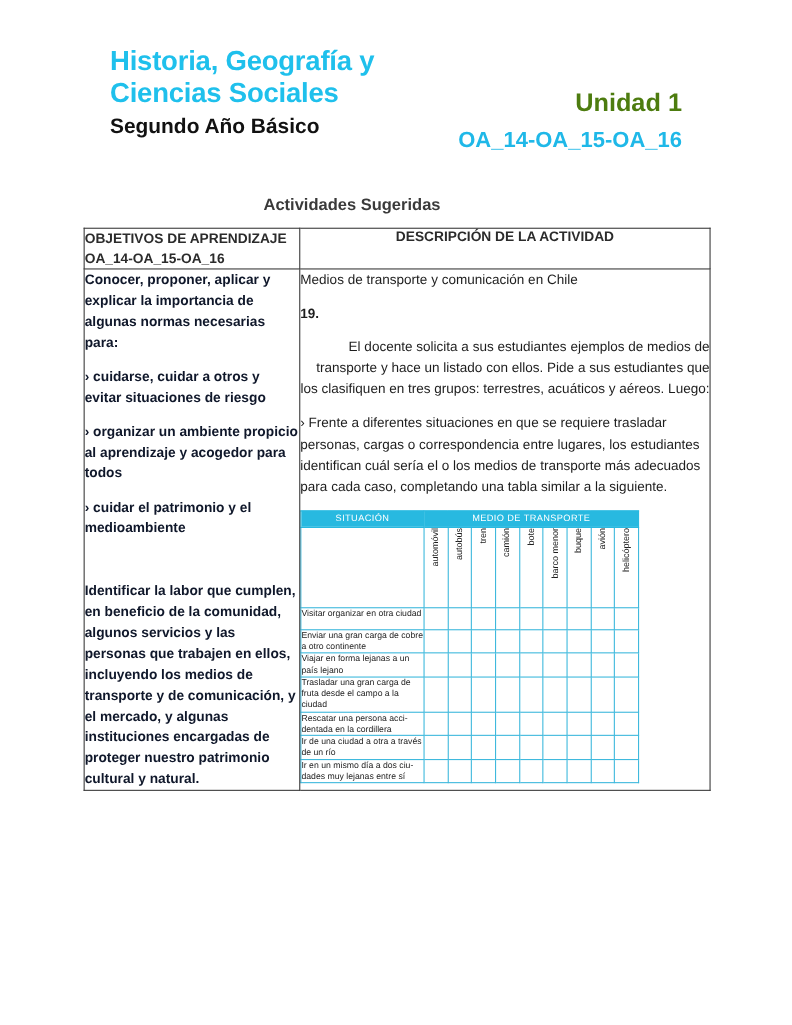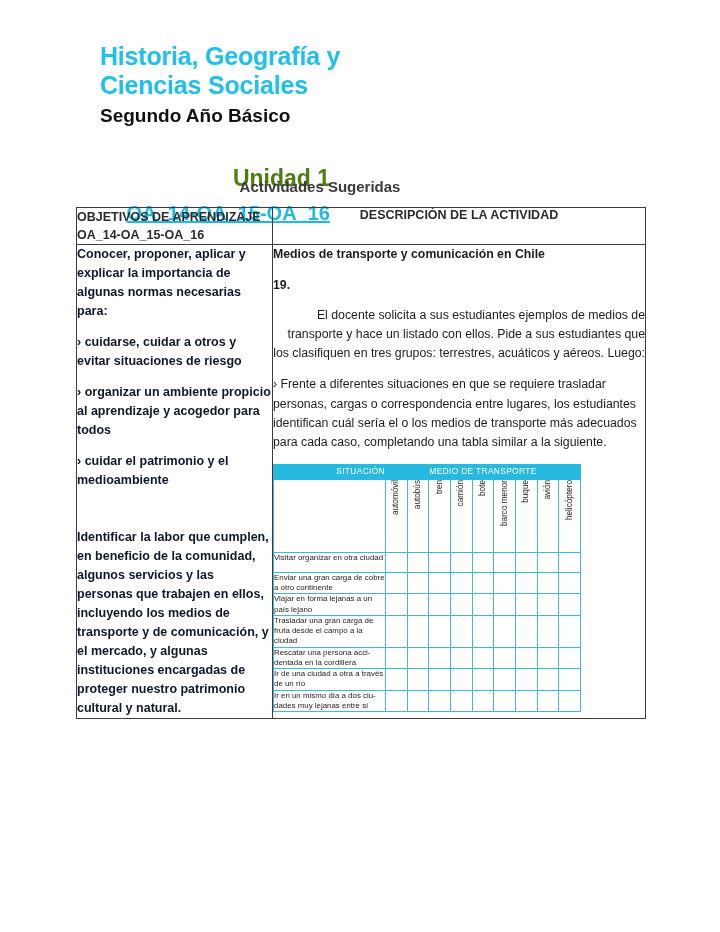--- a/index.html
+++ b/index.html
@@ -29,21 +29,20 @@
   .doc-header {
     position: absolute;
     left: 100px;
     top: 42px;
     width: 520px;
   }
   .header-grid {
     display: flex;
     align-items: flex-start;
     justify-content: space-between;
-    flex-direction: column;
   }
   .header-left {
     width: 330px;
   }
   .header-right {
     width: 230px;
     text-align: right;
     padding-top: 38px;
   }
   .subject-title {
@@ -68,21 +67,20 @@
     line-height: 1.2;
     margin: 0;
   }
   .oa-codes {
     font-size: 20px;
     font-weight: bold;
     color: #1fb8e8;
     line-height: 1.2;
     margin: 8px 0 0 0;
     white-space: nowrap;
-    text-decoration: underline;
   }
 
   
   .section-title {
     position: absolute;
     left: 0;
     top: 178px;
     width: 640px;
     text-align: center;
     font-size: 15px;
@@ -133,21 +131,21 @@
   .cell-left p:last-child { margin-bottom: 0; }
   .cell-left .gap { height: 26px; }
 
   .cell-right {
     padding: 10px 12px 14px 11px;
     font-size: 12.3px;
     color: #1d1d1d;
     line-height: 1.55;
   }
   .act-heading {
-    font-weight: bold;
+    font-weight: normal;
     margin: 0 0 12px 0;
   }
   .act-number {
     font-weight: bold;
     margin: 0 0 11px 0;
   }
   .act-para {
     margin: 0 0 12px 0;
     text-align: right;
   }
@@ -175,21 +173,21 @@
   .tt-banner {
     background: #28b9e0;
     color: #ffffff;
     font-size: 8.4px;
     font-weight: bold;
     letter-spacing: 0.35px;
     height: 14px;
     border: 1px solid #28b9e0 !important;
   }
   .tt-banner-situacion {
-    text-align: right;
+    text-align: center;
     padding-left: 5px;
   }
   .tt-banner-medio {
     text-align: center;
   }
   .tt-rot-cell {
     height: 72px;
     vertical-align: bottom;
     text-align: center;
     padding-bottom: 3px;

